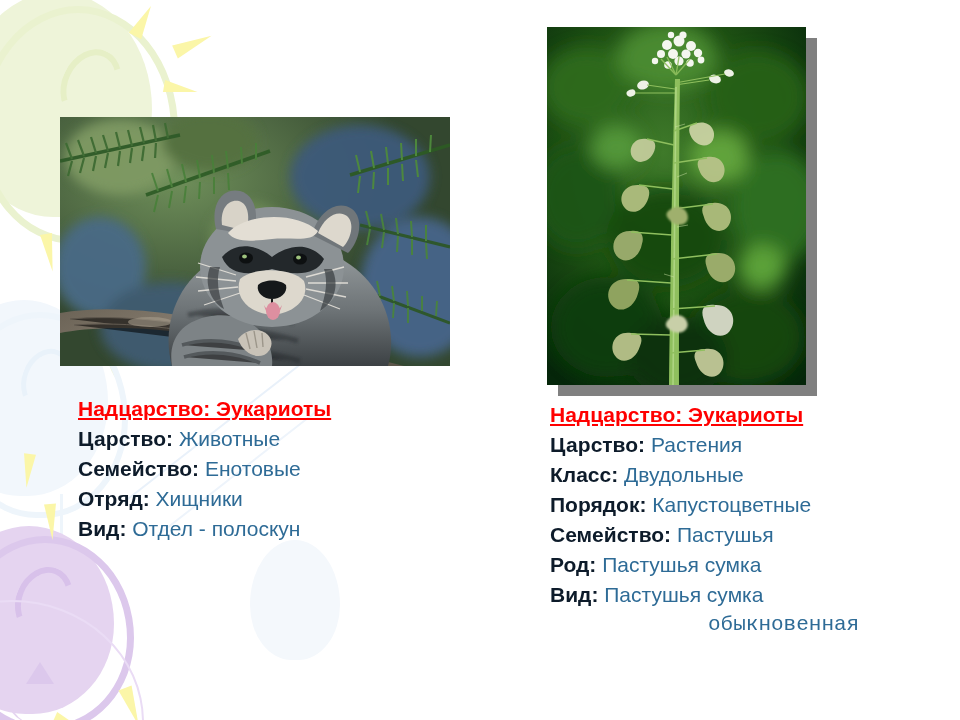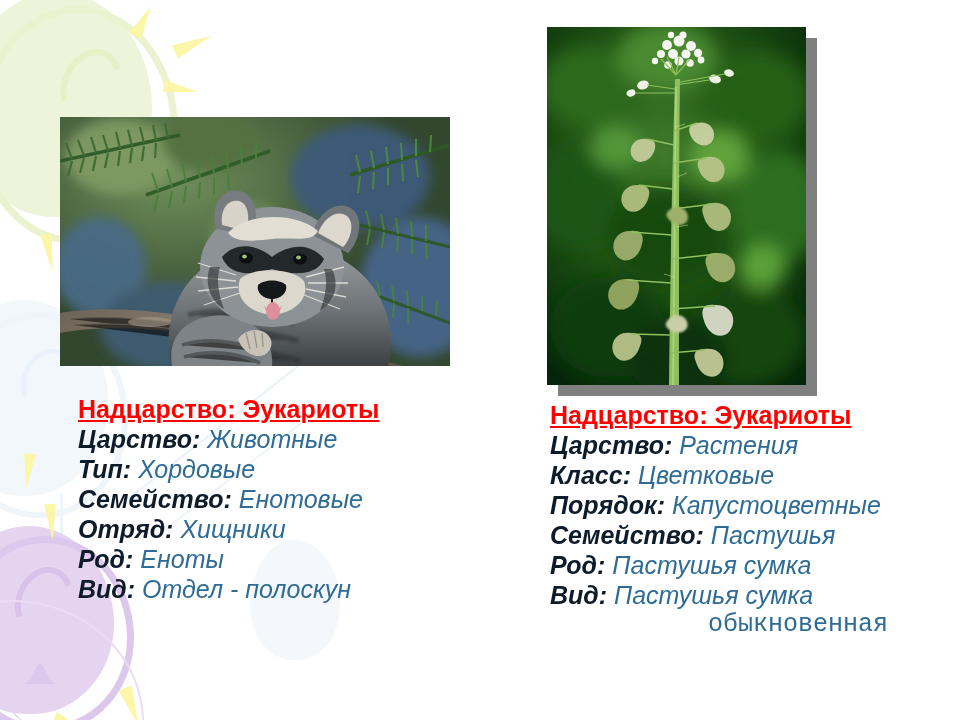--- a/index.html
+++ b/index.html
@@ -182,34 +182,34 @@
   #photo-plant-shadow {
     position: absolute;
     left: 558px; top: 38px;
     width: 259px; height: 358px;
     background: #808080;
   }
 
   
   .tax-block {
     position: absolute;
-    font-size: 25px;
+    font-size: 21px;
     line-height: 30px;
     white-space: nowrap;
   }
   #tax-left  { left: 78px; top: 394px; }
   #tax-right { left: 550px; top: 400px; }
 
   .tax-head {
     color: #ff0000;
     font-weight: bold;
     text-decoration: underline;
     display: block;
   }
-  .tax-row { display: block; font-style: italic; }
+  .tax-row { display: block; }
   .tax-label {
     color: #0d1b2a;
     font-weight: bold;
   }
   .tax-value {
     color: #2e6b96;
   }
   .tax-cont {
     display: block;
     color: #2e6b96;
@@ -602,51 +602,43 @@
   </div>
 
   <div class="tax-block" id="tax-left">
     <span class="tax-head">Надцарство: Эукариоты</span>
 
     <span class="tax-row">
       <span class="tax-label">Царство:</span>
       <span class="tax-value">Животные</span>
     </span>
     <span class="tax-row">
-      <span class="tax-label">Тип:</span>
-      <span class="tax-value">Хордовые</span>
-    </span>
-    <span class="tax-row">
       <span class="tax-label">Семейство:</span>
       <span class="tax-value">Енотовые</span>
     </span>
     <span class="tax-row">
       <span class="tax-label">Отряд:</span>
       <span class="tax-value">Хищники</span>
     </span>
     <span class="tax-row">
-      <span class="tax-label">Род:</span>
-      <span class="tax-value">Еноты</span>
-    </span>
-    <span class="tax-row">
       <span class="tax-label">Вид:</span>
       <span class="tax-value">Отдел - полоскун</span>
     </span>
   </div>
 
   <div class="tax-block" id="tax-right">
     <span class="tax-head">Надцарство: Эукариоты</span>
 
     <span class="tax-row">
       <span class="tax-label">Царство:</span>
       <span class="tax-value">Растения</span>
     </span>
     <span class="tax-row">
       <span class="tax-label">Класс:</span>
-      <span class="tax-value">Цветковые</span>
+      <span class="tax-value">Двудольные</span>
     </span>
     <span class="tax-row">
       <span class="tax-label">Порядок:</span>
       <span class="tax-value">Капустоцветные</span>
     </span>
     <span class="tax-row">
       <span class="tax-label">Семейство:</span>
       <span class="tax-value">Пастушья</span>
     </span>
     <span class="tax-row">

